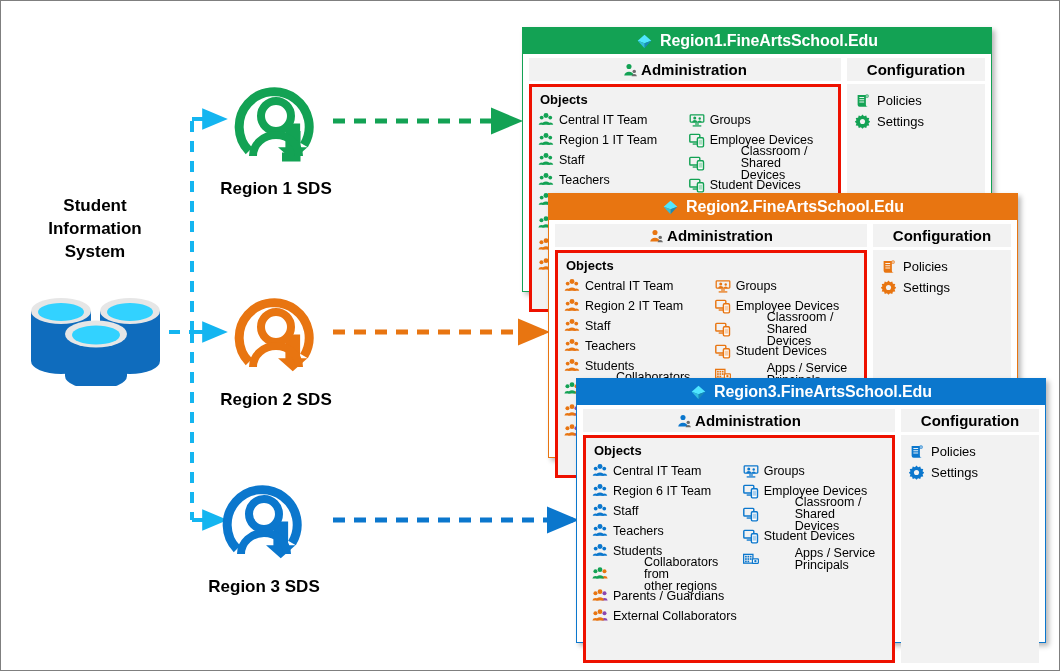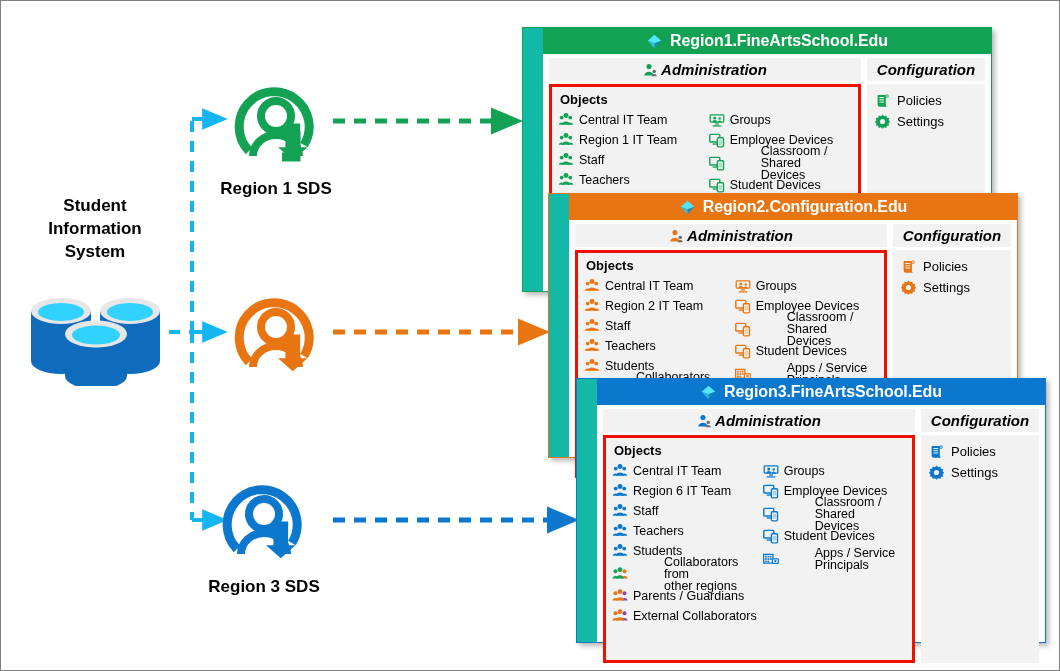--- a/index.html
+++ b/index.html
@@ -71,24 +71,23 @@
     font-size: 17px;
     color: #000000;
   }
   #sds-1 { left: 175px; top: 72px; }
   #sds-2 { left: 175px; top: 283px; }
   #sds-3 { left: 163px; top: 470px; }
 
   
   .panel {
     position: absolute;
-    background: #14b8a6;
+    background: #86efac;
     box-sizing: border-box;
     box-shadow: 3px 3px 5px rgba(0,0,0,0.28);
-    padding-left: 20px;
   }
   .panel-title {
     height: 26px;
     display: flex;
     align-items: center;
     justify-content: center;
     gap: 7px;
     color: #ffffff;
     font-weight: bold;
     font-size: 16px;
@@ -97,21 +96,20 @@
   .panel-body {
     position: relative;
     background: #ffffff;
     padding: 4px 6px 6px 6px;
     box-sizing: border-box;
     height: calc(100% - 26px);
   }
   .col-heads {
     display: flex;
     gap: 6px;
-    font-style: italic;
   }
   .col-head {
     background: #f2f2f2;
     height: 23px;
     display: flex;
     align-items: center;
     justify-content: center;
     gap: 3px;
     font-weight: bold;
     font-size: 15px;
@@ -263,20 +261,21 @@
     <div class="sds-icon-wrap">
       <svg viewBox="0 0 100 100" width="100" height="100">
         <g fill="none" stroke="#e87511" stroke-width="9" stroke-linecap="butt">
           <path d="M23,78 A35,35 0 1 1 78,72"></path>
         </g>
         <path d="M78,60 L78,86 L86,86 L70,100 L54,86 L62,86 L62,60 Z" fill="#e87511" transform="translate(-5,-14) scale(0.92) translate(8,10)"></path>
         <circle cx="50" cy="43" r="15" fill="none" stroke="#e87511" stroke-width="8"></circle>
         <path d="M27,83 a23,21 0 0 1 46,0" fill="none" stroke="#e87511" stroke-width="8"></path>
       </svg>
     </div>
+    <div class="sds-caption">Region 2 SDS</div>
   </div>
 
   <div class="sds-node" id="sds-3">
     <div class="sds-icon-wrap">
       <svg viewBox="0 0 100 100" width="100" height="100">
         <g fill="none" stroke="#0b77cd" stroke-width="9" stroke-linecap="butt">
           <path d="M23,78 A35,35 0 1 1 78,72"></path>
         </g>
         <path d="M78,60 L78,86 L86,86 L70,100 L54,86 L62,86 L62,60 Z" fill="#0b77cd" transform="translate(-5,-14) scale(0.92) translate(8,10)"></path>
         <circle cx="50" cy="43" r="15" fill="none" stroke="#0b77cd" stroke-width="8"></circle>
@@ -533,21 +532,21 @@
       </div>
       <div class="panel" style="left: 547px; top: 192px; width: 470px; height: 265px; border: 1px solid rgb(232, 117, 17); z-index: 11;">
     <div class="panel-title" style="background:#e87511">
       <span style="display:flex">
             <svg class="ticon" width="17" height="17" viewBox="0 0 20 20">
         <path d="M10 2 L18 9 L10 12 L2 9 Z" fill="#50e6ff"></path>
         <path d="M10 12 L18 9 L10 18 Z" fill="#198ab8"></path>
         <path d="M10 12 L2 9 L10 18 Z" fill="#32bedd"></path>
             </svg>
           </span>
-      <span>Region2.Configuration.Edu</span>
+      <span>Region2.FineArtsSchool.Edu</span>
     </div>
     <div class="panel-body">
       <div class="col-heads">
         <div class="col-head admin" style="width:312px">
           <span style="display:flex">
                 <svg class="ticon" width="15" height="15" viewBox="0 0 20 20">
         <circle cx="8" cy="6" r="3.4" fill="#e87511"></circle>
         <path d="M1.6 18 a6.6 6.6 0 0 1 12.8 0 Z" fill="#e87511"></path>
         <circle cx="15" cy="12.5" r="2.3" fill="#6b6b6b"></circle>
         <path d="M11.4 19 a3.7 3.7 0 0 1 7.2 0 Z" fill="#6b6b6b"></path>

